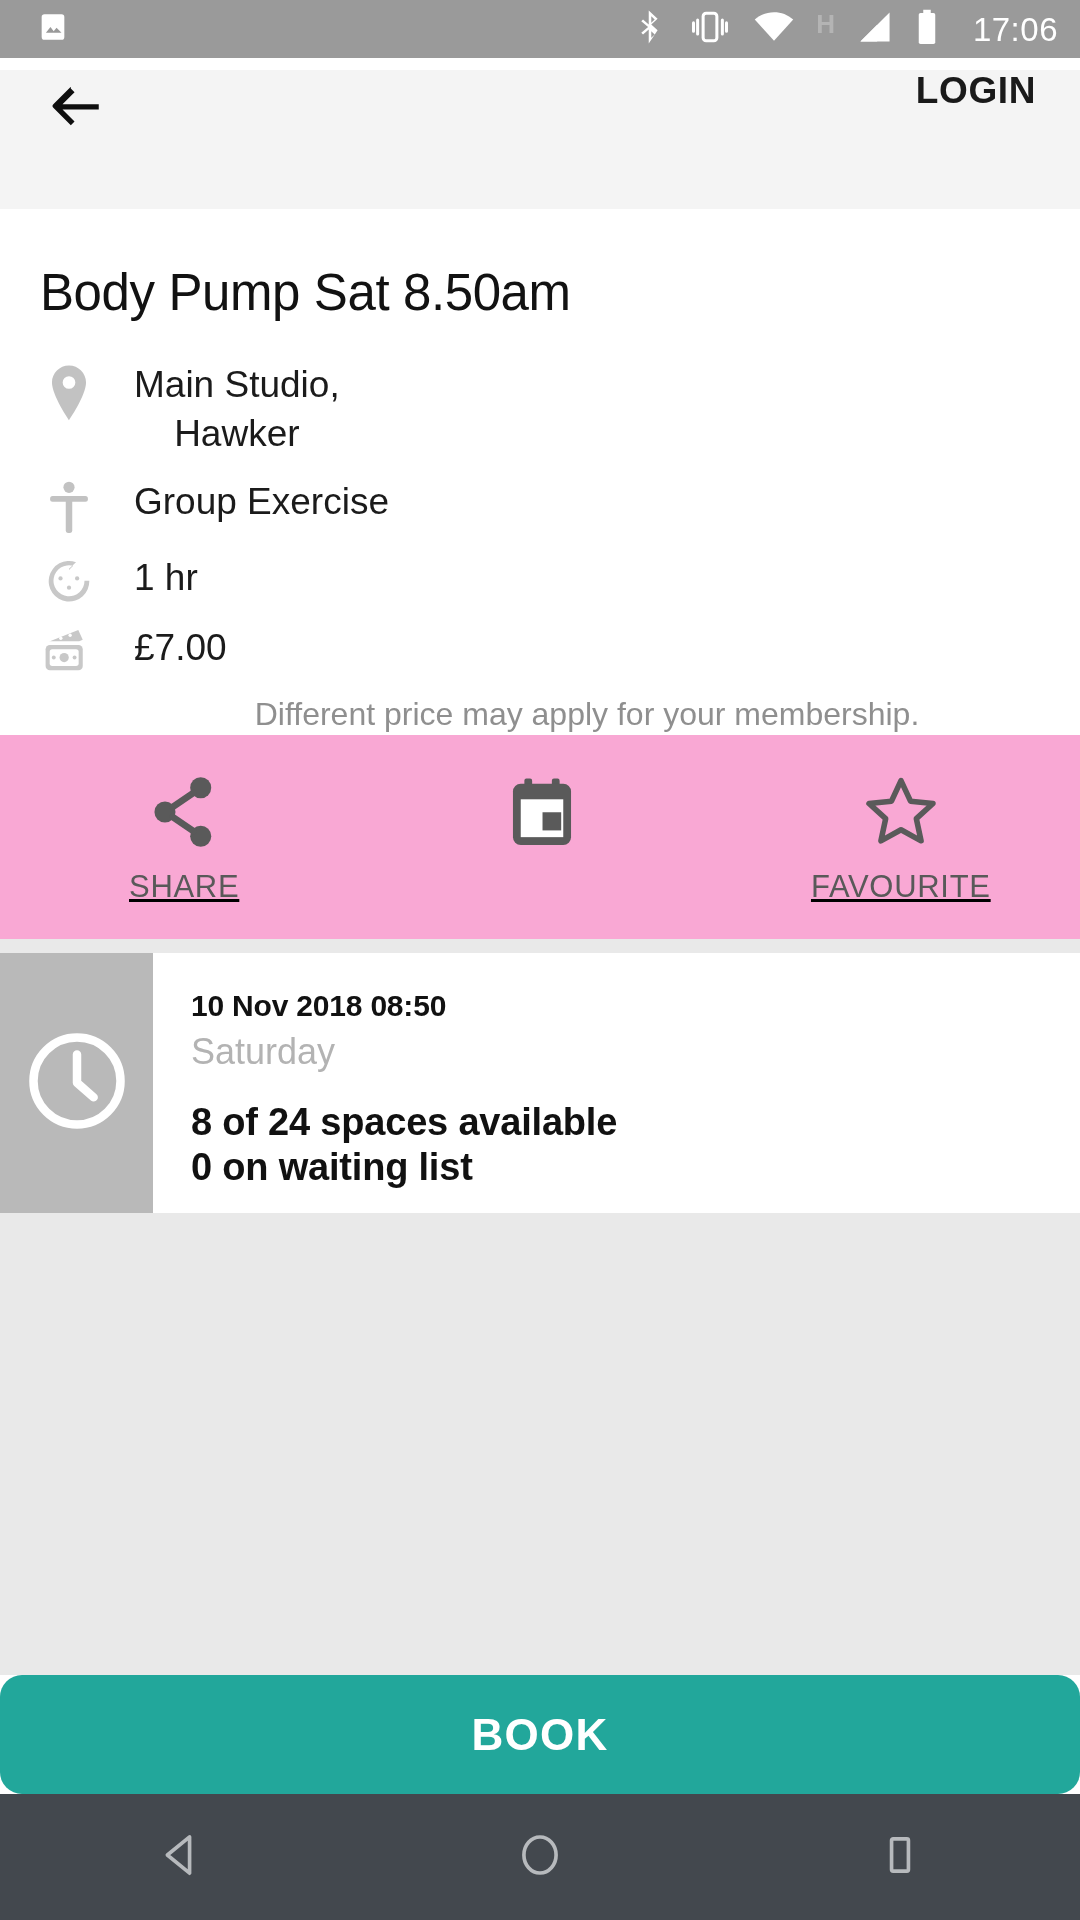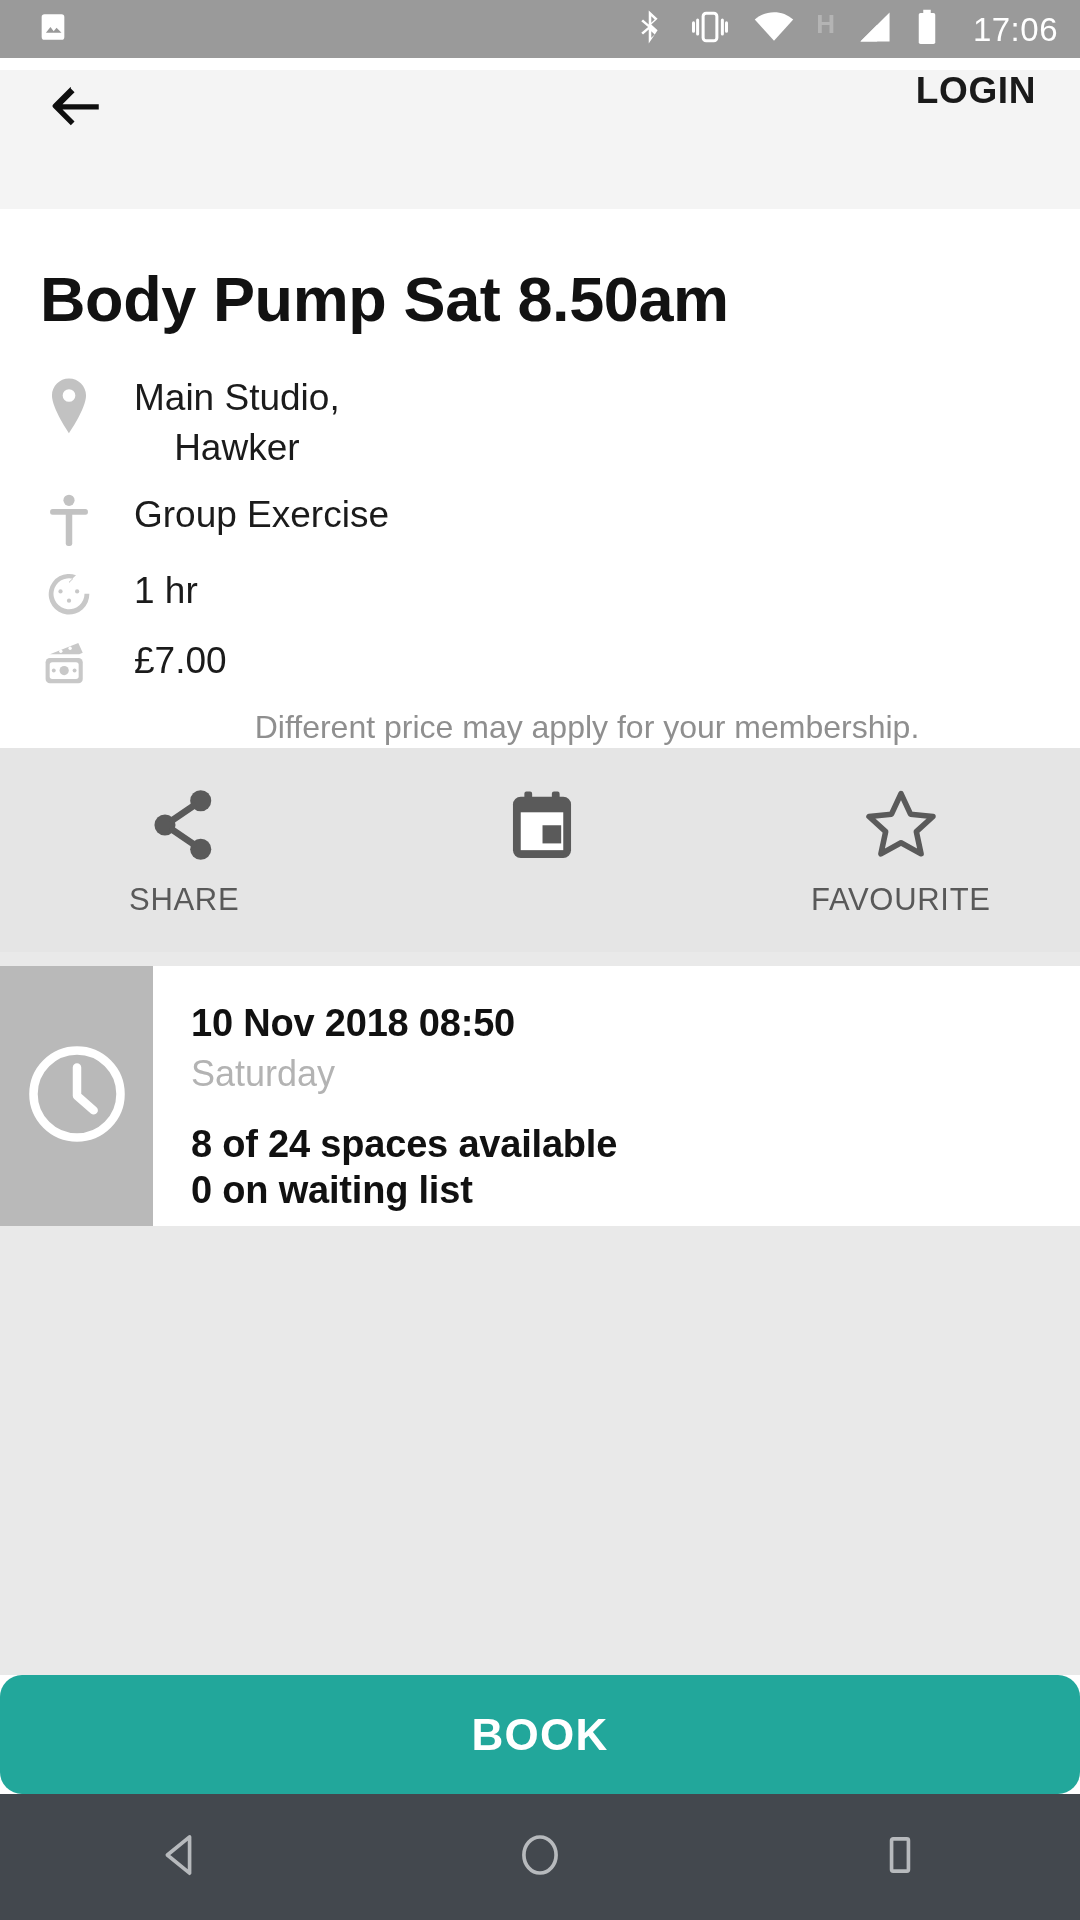--- a/index.html
+++ b/index.html
@@ -52,21 +52,21 @@
   }
   .login-btn {
     margin-left:auto;
     font-size:37px; font-weight:700; color:#1a1a1a;
     letter-spacing:0.6px; cursor:pointer;
   }
 
   
   .content { background:#ffffff; flex:0 0 auto; }
   .class-title {
-    font-size:63px; font-weight:700; color:#121212;
+    font-size:51px; font-weight:400; color:#121212;
     padding:56px 40px 10px 40px;
     letter-spacing:-0.4px; line-height:1.1;
   }
 
   .info-list { padding:20px 40px 0 40px;text-align:center; }
   .info-row {
     display:flex; align-items:flex-start;
     padding:9px 0;
   }
   .info-icon {
@@ -80,21 +80,22 @@
     line-height:1.33;
   }
   .price-note {
     font-size:32px; color:#8f8f8f; font-weight:400;
     padding:8px 0 0 94px; line-height:1.3;
   }
 
   
   .actions {
     display:flex; padding:42px 0 34px 5px;
-    background:#e5e5e5;
+    background:#f9a8d4;
+    text-decoration:underline;
   }
   .action {
     flex:1 1 0; display:flex; flex-direction:column;
     align-items:center; gap:22px; cursor:pointer;
   }
   .action-icon { height:70px; display:flex; align-items:center; justify-content:center; }
   .action-label {
     font-size:31px; color:#595959; font-weight:400;
     letter-spacing:0.7px;
   }
@@ -110,21 +111,21 @@
     flex:0 0 153px; width:153px;
     background:#b9b9b9;
     display:flex; align-items:center; justify-content:center;
   }
   .session-body {
     flex:1 1 auto;
     padding:36px 40px 0 38px;
     display:flex; flex-direction:column;
   }
   .session-datetime {
-    font-size:38px; font-weight:700; color:#111111;
+    font-size:30px; font-weight:700; color:#111111;
     line-height:1.15; letter-spacing:-0.2px;
   }
   .session-day {
     font-size:36px; font-weight:400; color:#b3b3b3;
     line-height:1.25; margin-top:5px;
   }
   .session-spaces {
     font-size:38px; font-weight:700; color:#111111;
     line-height:1.2; margin-top:26px; letter-spacing:-0.2px;
   }

